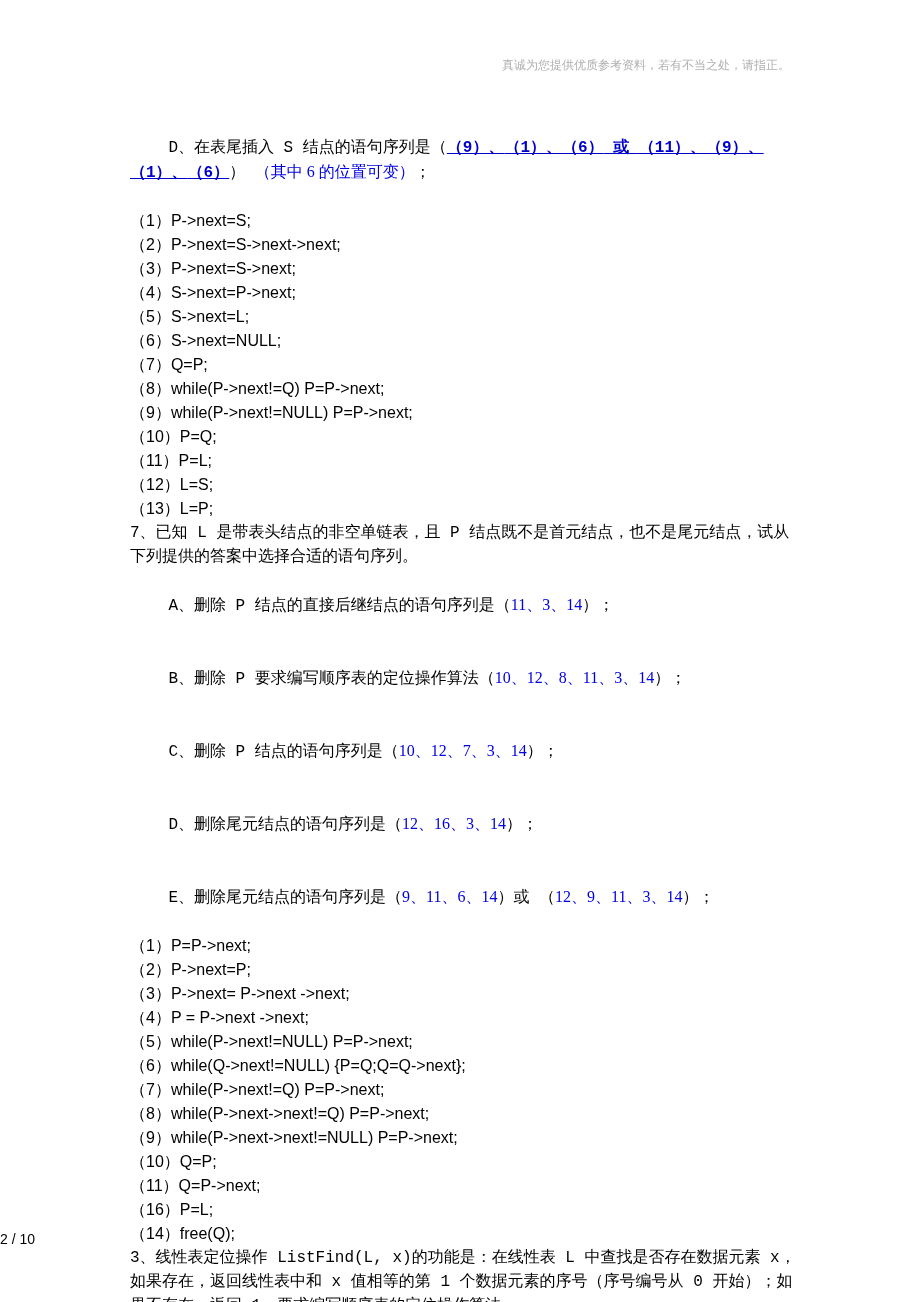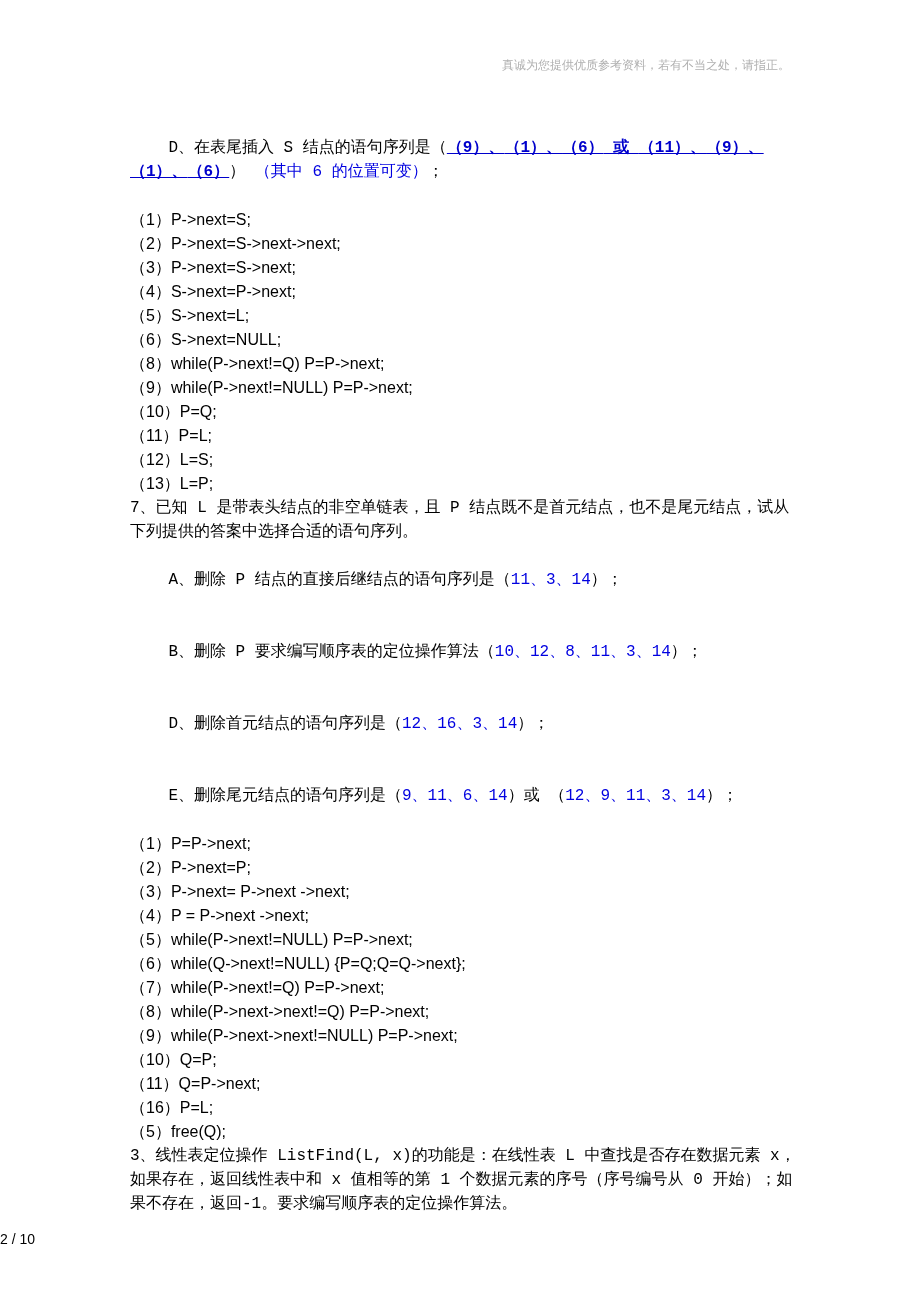--- a/index.html
+++ b/index.html
@@ -23,21 +23,21 @@
     text-align: right;
   }
   .content {
     position: absolute;
     top: 112px;
     left: 130px;
     width: 670px;
   }
   .line { white-space: pre-wrap; word-break: break-all; }
   .mono { font-family: Liberation Sans, sans-serif; }
-  .blue { color: #0000e0; }
+  .blue { color: #0000e0; font-family: Liberation Serif, serif; }
   .darkblue { color: #0000cc; }
   .bold { font-weight: bold; }
   .ul { text-decoration: underline; }
   .footer {
     position: absolute;
     bottom: 52px;
     width: 920px;
     font-size: 14px;
     color: #000;
     font-family: "SimSun", sans-serif;
@@ -55,55 +55,59 @@
   <div class="line">
     <span>D、在表尾插入 S 结点的语句序列是（</span><span class="bold darkblue ul">（9）、</span><span class="bold darkblue ul">（1）、</span><span class="bold darkblue ul">（6）</span><span class="bold darkblue ul"> 或 </span><span class="bold darkblue ul">（11）、</span><span class="bold darkblue ul">（9）、</span><span class="bold darkblue ul">（1）、</span><span class="bold darkblue ul">（6）</span><span>） </span><span class="blue">（其中 6 的位置可变）</span><span>；</span>
   </div>
 
   <div class="line mono">（1）P-&gt;next=S;</div>
   <div class="line mono">（2）P-&gt;next=S-&gt;next-&gt;next;</div>
   <div class="line mono">（3）P-&gt;next=S-&gt;next;</div>
   <div class="line mono">（4）S-&gt;next=P-&gt;next;</div>
   <div class="line mono">（5）S-&gt;next=L;</div>
   <div class="line mono">（6）S-&gt;next=NULL;</div>
+  <div class="line mono">（7）Q=P;</div>
   <div class="line mono">（8）while(P-&gt;next!=Q) P=P-&gt;next;</div>
   <div class="line mono">（9）while(P-&gt;next!=NULL) P=P-&gt;next;</div>
   <div class="line mono">（10）P=Q;</div>
   <div class="line mono">（11）P=L;</div>
   <div class="line mono">（12）L=S;</div>
   <div class="line mono">（13）L=P;</div>
 
   <div class="line">7、已知 L 是带表头结点的非空单链表，且 P 结点既不是首元结点，也不是尾元结点，试从下列提供的答案中选择合适的语句序列。</div>
 
   <div class="line">
     <span>A、删除 P 结点的直接后继结点的语句序列是（</span><span class="blue">11、3、14</span><span>）；</span>
   </div>
   <div class="line">
     <span>B、删除 P 要求编写顺序表的定位操作算法（</span><span class="blue">10、12、8、11、3、14</span><span>）；</span>
   </div>
   <div class="line">
-    <span>D、删除首元结点的语句序列是（</span><span class="blue">12、16、3、14</span><span>）；</span>
+    <span>C、删除 P 结点的语句序列是（</span><span class="blue">10、12、7、3、14</span><span>）；</span>
+  </div>
+  <div class="line">
+    <span>D、删除尾元结点的语句序列是（</span><span class="blue">12、16、3、14</span><span>）；</span>
   </div>
   <div class="line">
     <span>E、删除尾元结点的语句序列是（</span><span class="blue">9、11、6、14</span><span>）或 （</span><span class="blue">12、9、11、3、14</span><span>）；</span>
   </div>
 
   <div class="line mono">（1）P=P-&gt;next;</div>
   <div class="line mono">（2）P-&gt;next=P;</div>
   <div class="line mono">（3）P-&gt;next= P-&gt;next -&gt;next;</div>
   <div class="line mono">（4）P = P-&gt;next -&gt;next;</div>
   <div class="line mono">（5）while(P-&gt;next!=NULL) P=P-&gt;next;</div>
   <div class="line mono">（6）while(Q-&gt;next!=NULL) {P=Q;Q=Q-&gt;next};</div>
   <div class="line mono">（7）while(P-&gt;next!=Q) P=P-&gt;next;</div>
   <div class="line mono">（8）while(P-&gt;next-&gt;next!=Q) P=P-&gt;next;</div>
   <div class="line mono">（9）while(P-&gt;next-&gt;next!=NULL) P=P-&gt;next;</div>
   <div class="line mono">（10）Q=P;</div>
   <div class="line mono">（11）Q=P-&gt;next;</div>
   <div class="line mono">（16）P=L;</div>
-  <div class="line mono">（5）free(Q);</div>
+  <div class="line mono">（14）free(Q);</div>
 
   <div class="line">3、线性表定位操作 ListFind(L, x)的功能是：在线性表 L 中查找是否存在数据元素 x，如果存在，返回线性表中和 x 值相等的第 1 个数据元素的序号（序号编号从 0 开始）；如果不存在，返回-1。要求编写顺序表的定位操作算法。</div>
 
 </div>
 
 <div class="footer">
   <span>2 / 10</span>
 </div>
 
 </body></html>

